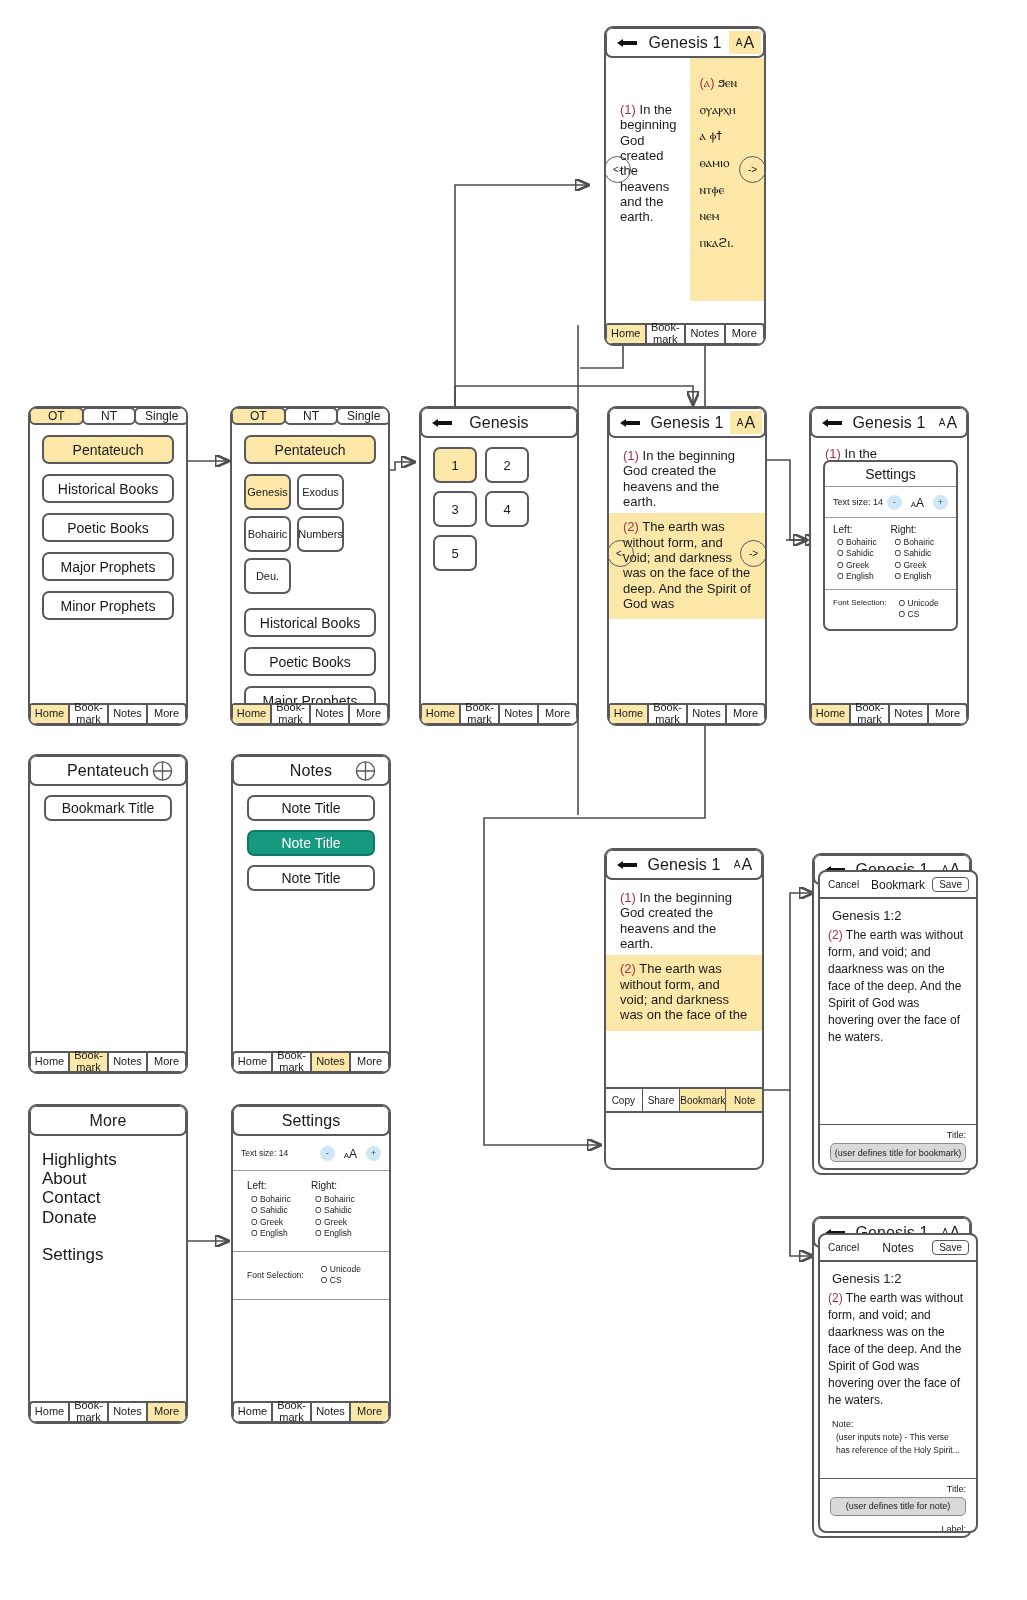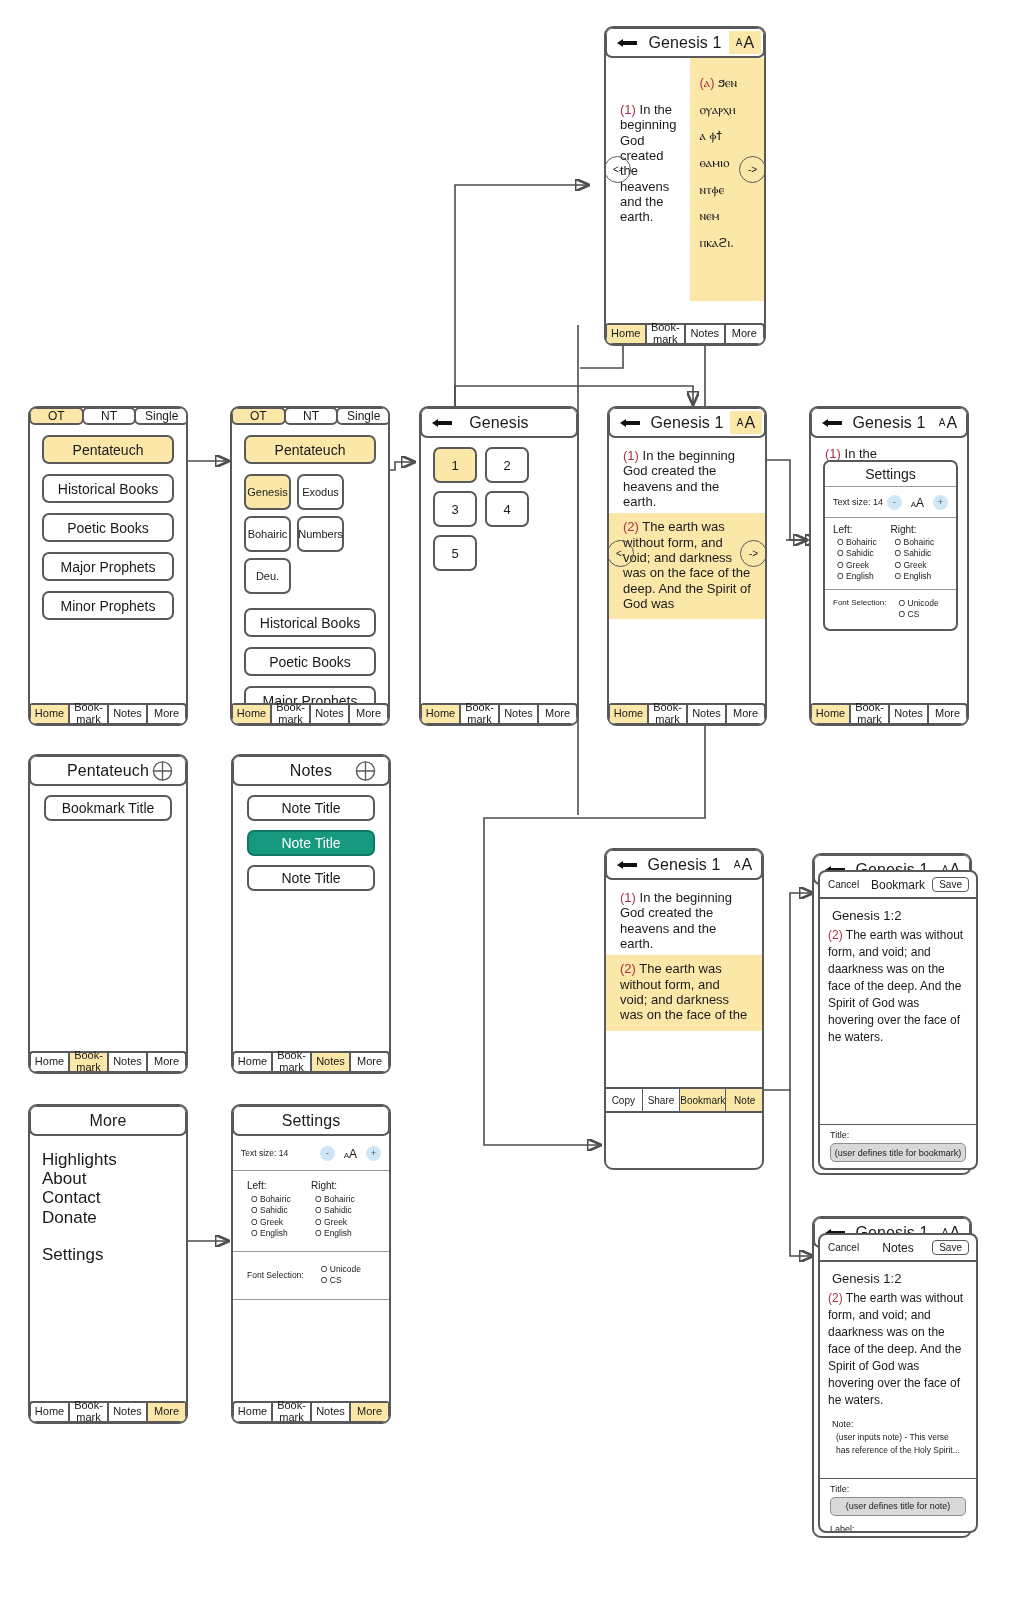--- a/index.html
+++ b/index.html
@@ -100,21 +100,21 @@
   .sheet-hdr .cancel{position:absolute;left:8px;font-size:10px;}
   .sheet-hdr .ttl{width:100%;text-align:center;font-size:12px;}
   .sheet-hdr .save{position:absolute;right:7px;border:1.5px solid #59595c;border-radius:4px;
                    font-size:10px;padding:1px 6px;background:#fff;}
   .sheet-ref{font-size:13px;padding:9px 12px 4px 12px;}
   .sheet-body{font-size:12px;line-height:1.42;padding:0 12px 0 8px;color:#1a1a1a;}
   .sheet-body .vn{color:#a8324a;}
   .note-lbl{font-size:9px;padding:10px 12px 2px 12px;}
   .note-txt{font-size:8.5px;line-height:1.45;padding:0 12px 0 16px;}
   .sheet-sep{border-top:1.5px solid #59595c;margin-top:8px;}
-  .fld-lbl{font-size:9px;padding:5px 10px 3px 10px;}
+  .fld-lbl{font-size:9px;padding:5px 10px 3px 10px;text-align:right;}
   .fld{margin:0 10px;height:19px;border:1.5px solid #8d8d91;border-radius:5px;background:#d9d9d9;
        display:flex;align-items:center;justify-content:center;font-size:9px;box-sizing:border-box;}
   .sw-grid{padding:4px 10px 0 10px;}
   .sw-row{display:flex;justify-content:space-between;margin-bottom:5px;}
   .sw2{width:26px;height:26px;border-radius:50%;box-sizing:border-box;}
   .sw2.ring{border:1.5px solid #8d8d91;}
   
   svg.links{position:absolute;left:0;top:0;width:1027px;height:1600px;pointer-events:none;}
   svg.links path,svg.links line{fill:none;stroke:#4d4d4f;stroke-width:1.6;}
 </style>

